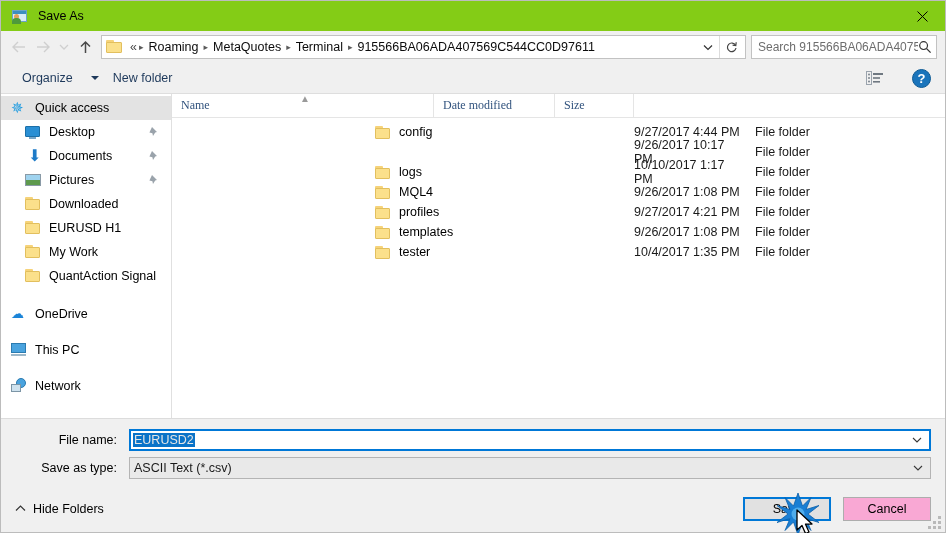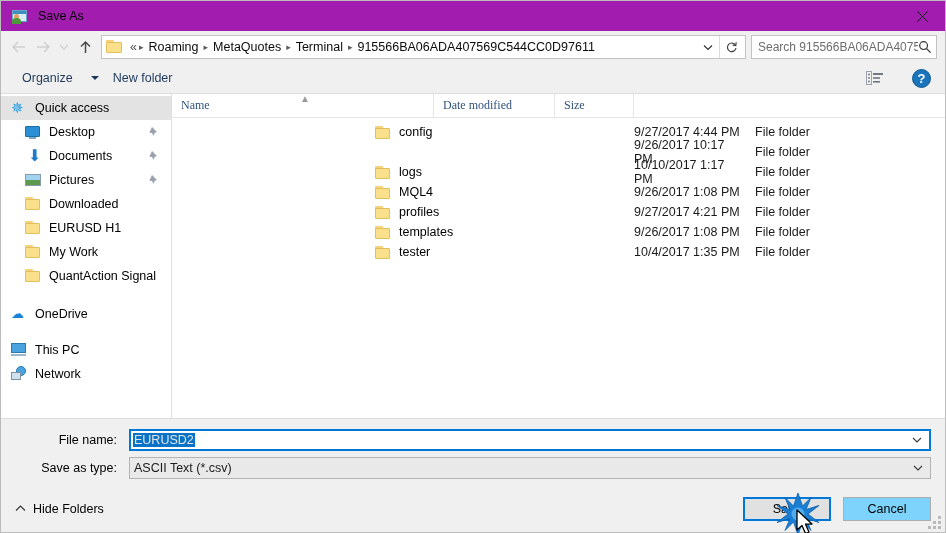--- a/index.html
+++ b/index.html
@@ -15,21 +15,21 @@
     position: relative;
     width: 946px; height: 533px;
     background: #f0f0f0;
     border: 1px solid #bcbcbc;
     display: flex; flex-direction: column;
   }
 
   
   .titlebar {
     height: 30px; min-height: 30px;
-    background: #a21caf;
+    background: #84cc16;
     display: flex; align-items: center;
     position: relative;
   }
   .title-icon { margin-left: 10px; width: 18px; height: 18px; position: relative; }
   .title-icon .folder-back {
     position: absolute; left: 1px; top: 3px; width: 15px; height: 12px;
     background: #d9ecf7; border: 1px solid #6ba4c8;
   }
   .title-icon .win-bar {
     position: absolute; left: 2px; top: 4px; width: 13px; height: 3px; background: #3d8fc0;
@@ -245,21 +245,21 @@
     height: 47px; min-height: 47px;
     display: flex; align-items: center;
     padding: 0 14px; position: relative;
     background: #f0f0f0;
   }
   .hide-folders { display: flex; align-items: center; font-size: 12.5px; color: #000; }
   .hide-folders .up { color: #333; font-size: 10px; margin-right: 7px; }
   .footer-spacer { flex: 1; }
   .btn {
     width: 88px; height: 24px;
-    background: #7dd3fc; border: 1px solid #adadad;
+    background: #f9a8d4; border: 1px solid #adadad;
     font-size: 12.5px; color: #000;
     display: flex; align-items: center; justify-content: center;
     font-family: "Liberation Sans", sans-serif;
   }
   .btn.primary {
     background: #e1e1e1; border: 2px solid #0078d7;
     margin-right: 12px;
   }
   .btn-wrap { position: relative; display: flex; }
 
@@ -469,21 +469,21 @@
       </div>
 
       <div class="side-item root" style="margin-top:12px">
         <span class="side-ico ico-pc">
             <span class="scr"></span>
             <span class="stand"></span>
           </span>
         <span class="side-label">This PC</span>
       </div>
 
-      <div class="side-item root" style="">
+      <div class="side-item root" style="margin-top:12px">
         <span class="side-ico ico-net">
             <span class="globe"></span>
             <span class="mon"></span>
           </span>
         <span class="side-label">Network</span>
       </div>
     </div>
 
     <div class="filepane">
       <div class="colheader">

